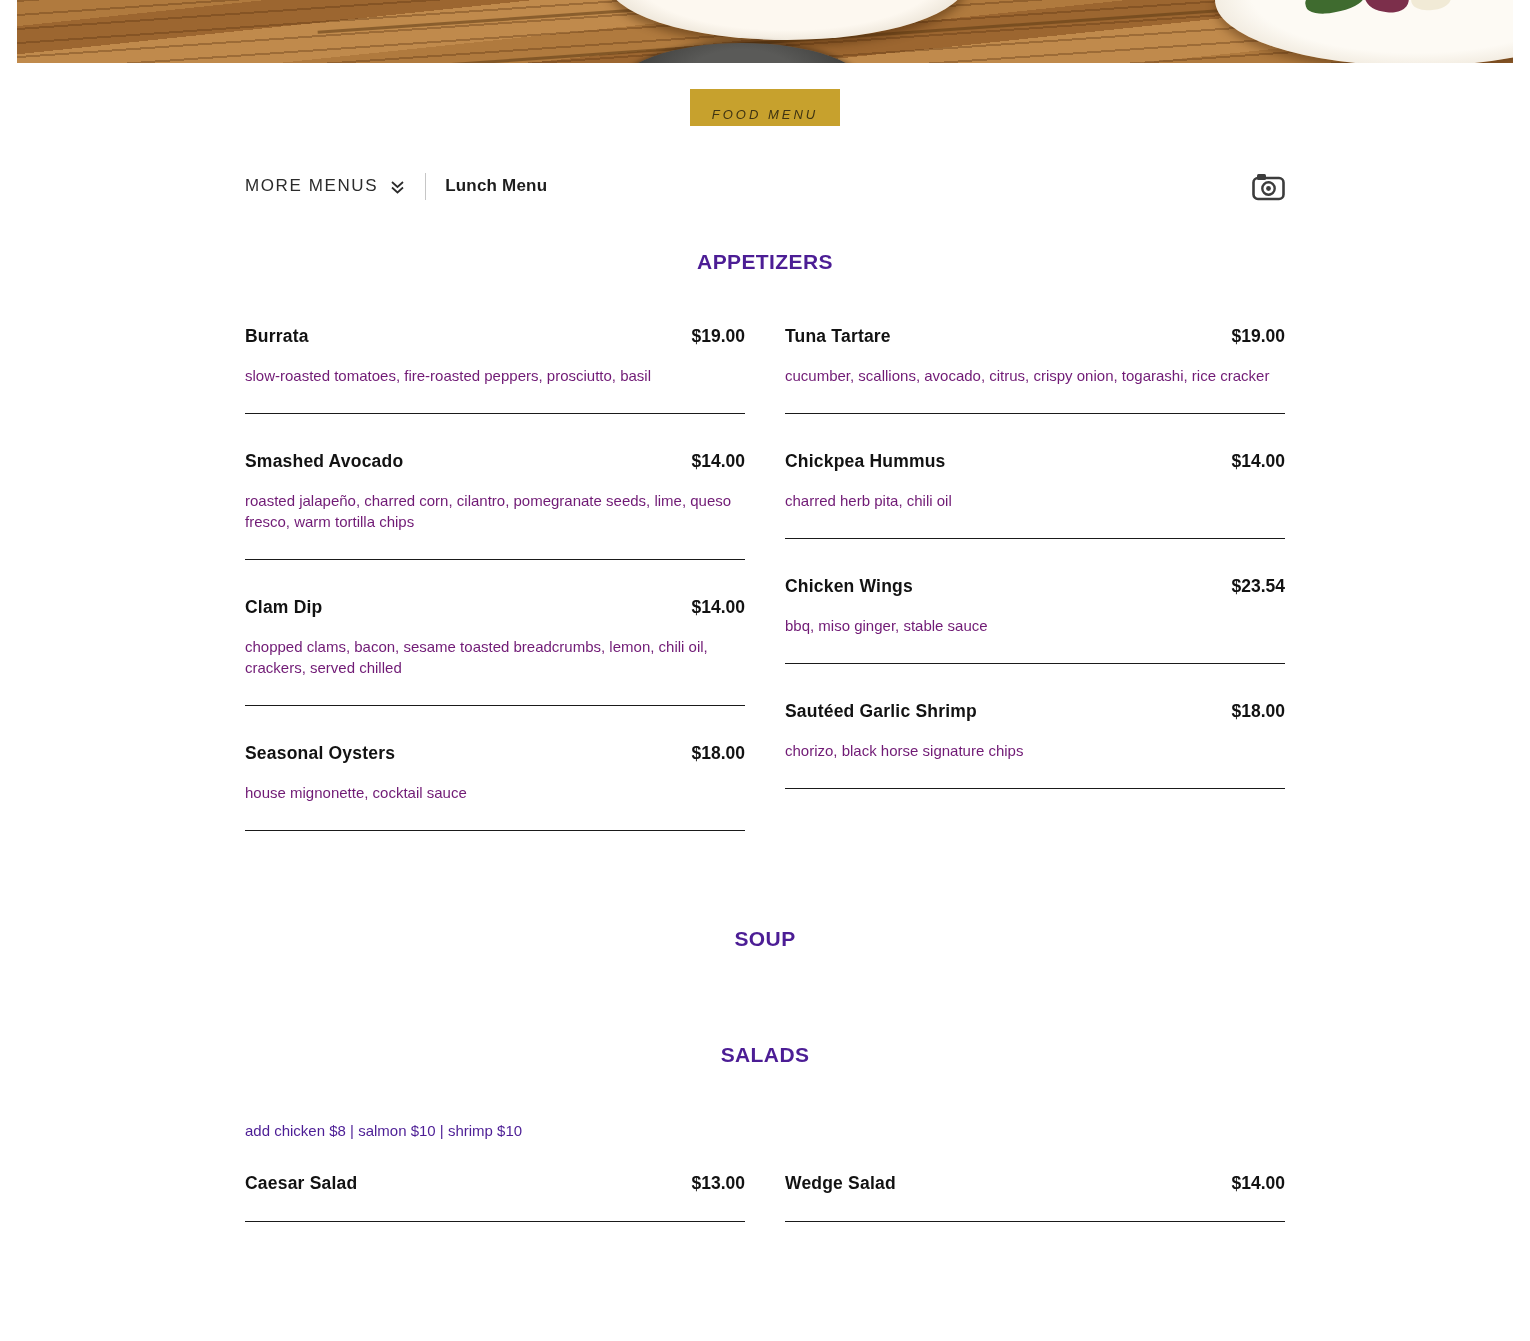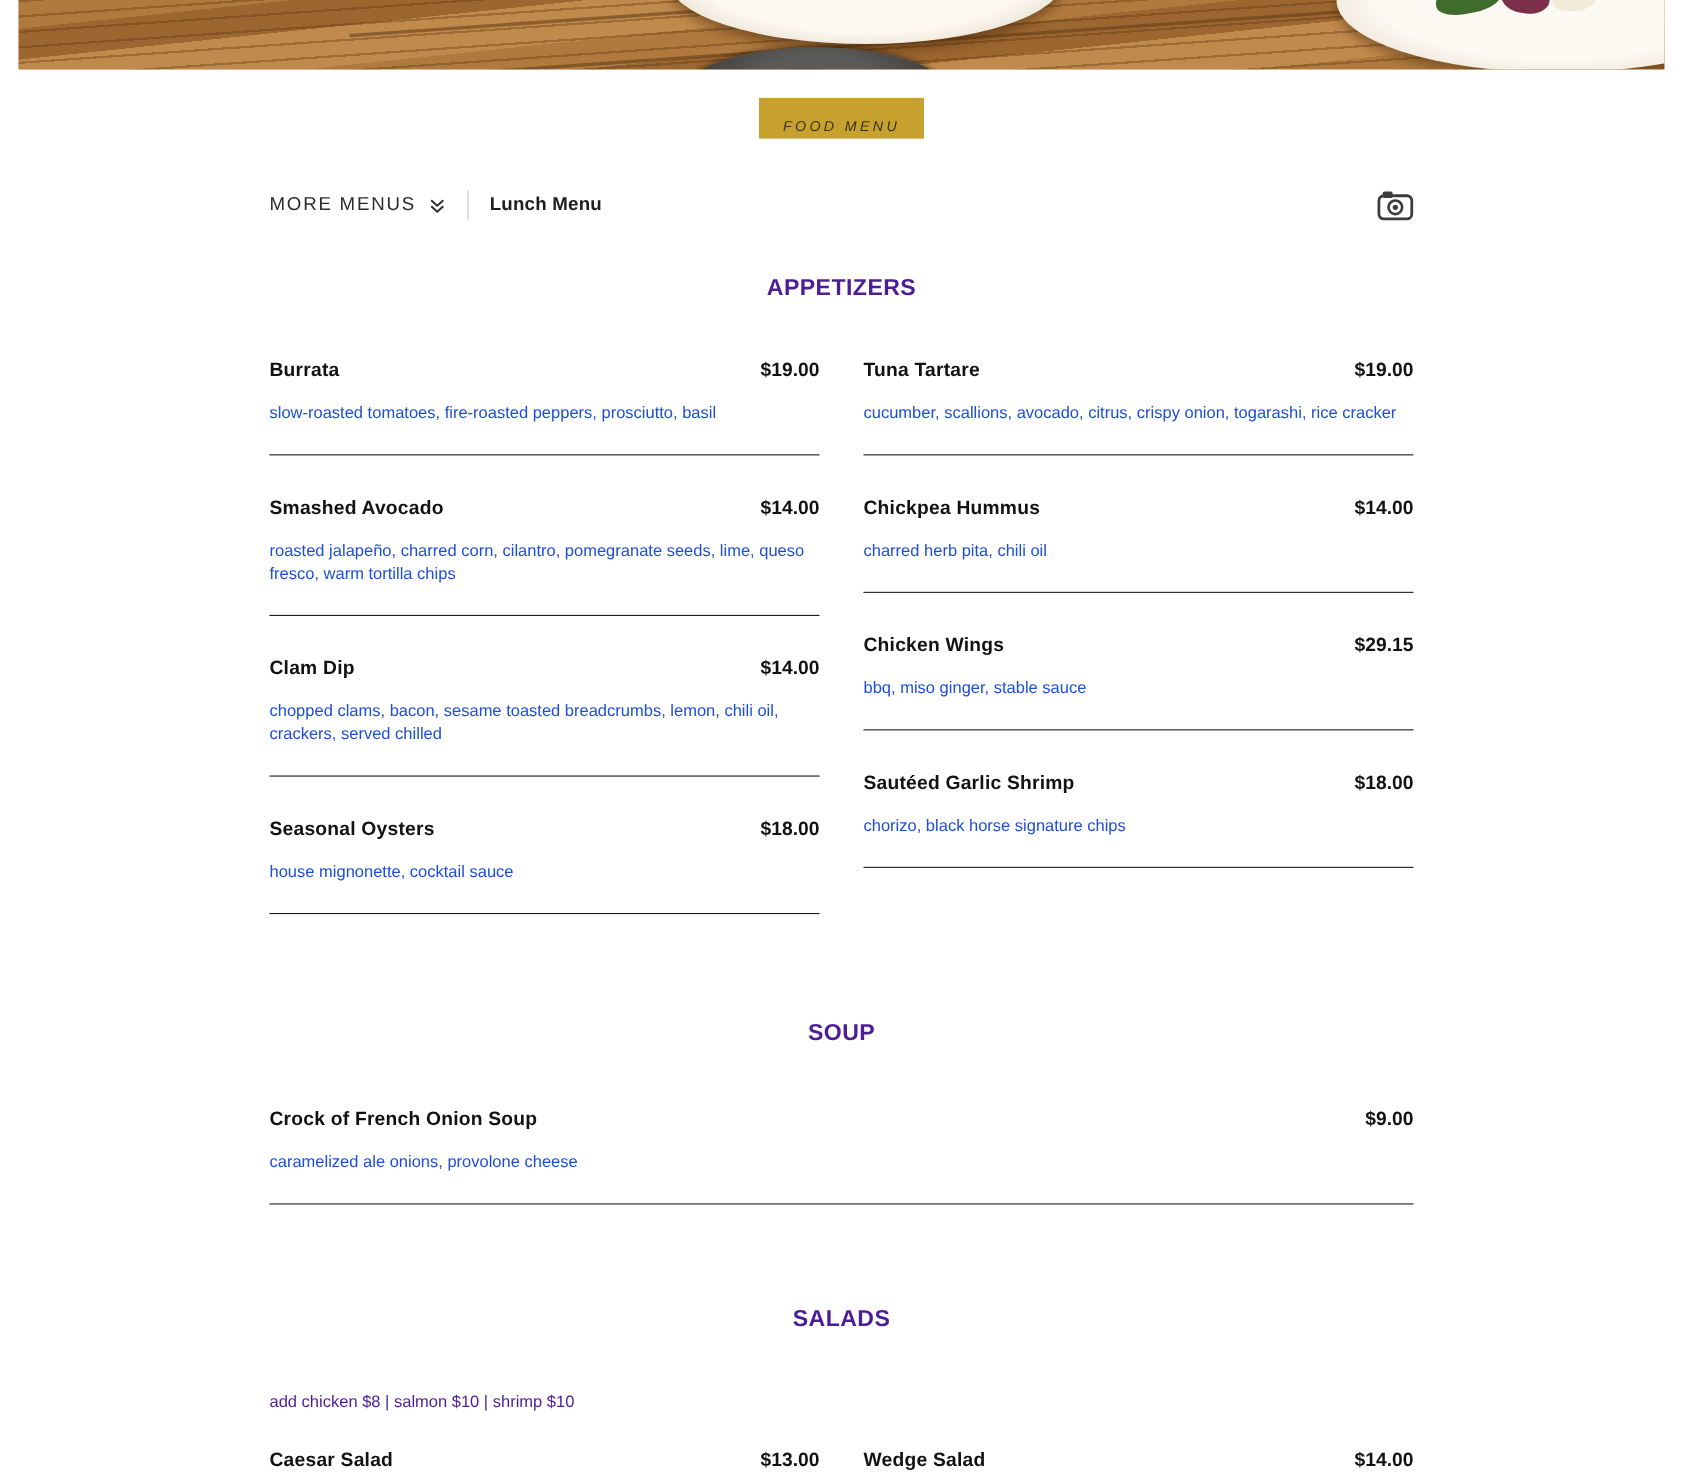--- a/index.html
+++ b/index.html
@@ -90,21 +90,21 @@
   .cols { display: flex; gap: 40px; margin-top: 52px; }
   .cols-tight { margin-top: 34px; }
   .col { width: 500px; }
   .full-col { width: 1040px; margin-top: 56px; }
 
   .item { border-bottom: 1px solid #1a1a1a; padding-bottom: 27px; margin-bottom: 37px; }
   .item:last-child { margin-bottom: 0; }
   .item-head { display: flex; justify-content: space-between; align-items: baseline; }
   .item-name { font-size: 17.5px; font-weight: bold; letter-spacing: .2px; }
   .item-price { font-size: 17.5px; font-weight: bold; }
-  .item-desc { margin-top: 18px; font-size: 15px; color: #1d4ed8; line-height: 21px; max-width: 500px; }
+  .item-desc { margin-top: 18px; font-size: 15px; color: #701a75; line-height: 21px; max-width: 500px; }
 </style>
 </head>
 <body>
 
 <div class="page">
 
   <div class="hero">
     <div class="seam" style="top: 36px;"></div>
     <div class="seam" style="top: 10px; left: 300px; width: 40%;"></div>
     <div class="plate plate-center">
@@ -191,45 +191,36 @@
         <div class="item">
           <div class="item-head">
             <span class="item-name">Chickpea Hummus</span>
             <span class="item-price">$14.00</span>
           </div>
           <p class="item-desc">charred herb pita, chili oil</p>
         </div>
         <div class="item">
           <div class="item-head">
             <span class="item-name">Chicken Wings</span>
-            <span class="item-price">$29.15</span>
+            <span class="item-price">$23.54</span>
           </div>
           <p class="item-desc">bbq, miso ginger, stable sauce</p>
         </div>
         <div class="item">
           <div class="item-head">
             <span class="item-name">Sautéed Garlic Shrimp</span>
             <span class="item-price">$18.00</span>
           </div>
           <p class="item-desc">chorizo, black horse signature chips</p>
         </div>
       </div>
     </div>
 
     <div class="soup-section">
       <h2 class="section-title">SOUP</h2>
-      <div class="full-col">
-        <div class="item">
-          <div class="item-head">
-            <span class="item-name">Crock of French Onion Soup</span>
-            <span class="item-price">$9.00</span>
-          </div>
-          <p class="item-desc">caramelized ale onions, provolone cheese</p>
-        </div>
-      </div>
     </div>
 
     <div class="salads-section">
       <h2 class="section-title">SALADS</h2>
       <p class="section-note">add chicken $8 | salmon $10 | shrimp $10</p>
       <div class="cols cols-tight">
         <div class="col">
           <div class="item">
             <div class="item-head">
               <span class="item-name">Caesar Salad</span>

